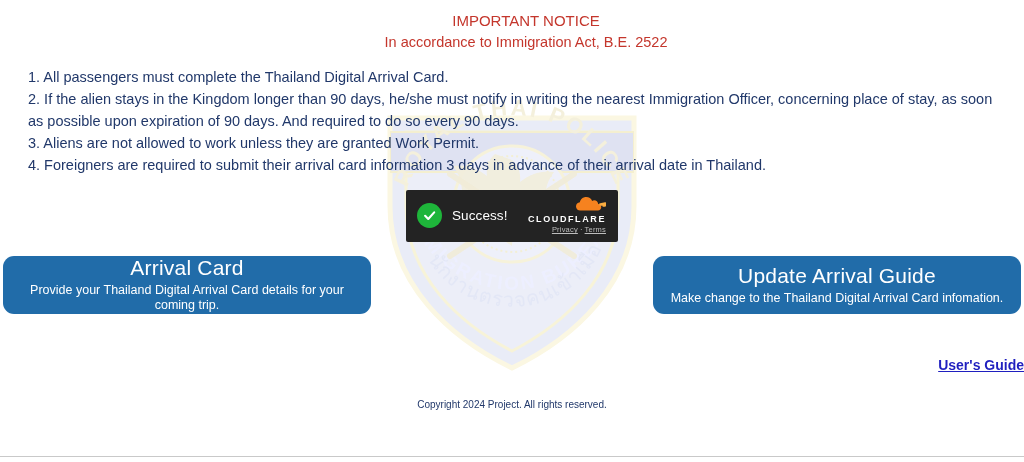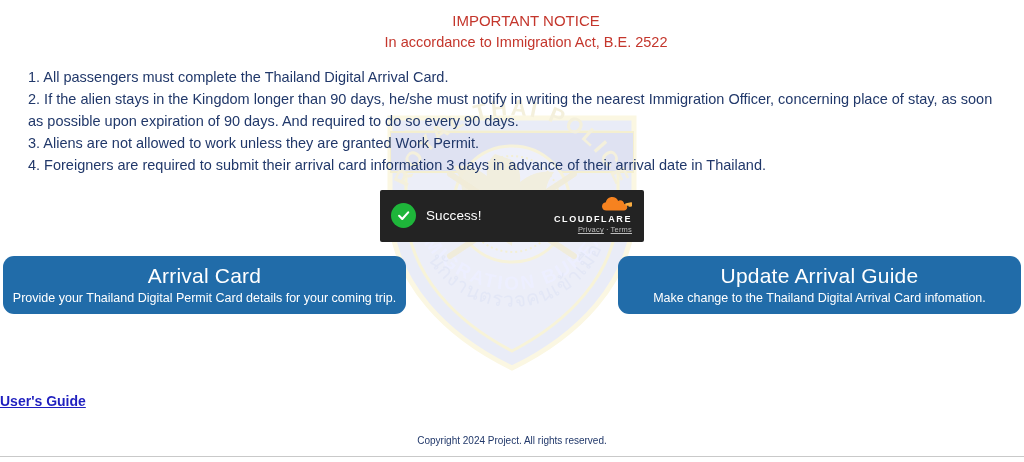--- a/index.html
+++ b/index.html
@@ -64,21 +64,21 @@
 
   
   #turnstile-wrap {
     position: relative;
     z-index: 2;
     display: flex;
     justify-content: center;
     margin-top: 13px;
   }
   #turnstile {
-    width: 264px;
+    width: 212px;
     height: 52px;
     background: #232323;
     border-radius: 2px;
     display: flex;
     align-items: center;
     padding: 0 12px 0 11px;
     justify-content: space-between;
   }
   .ts-left { display: flex; align-items: center; gap: 10px; }
   .ts-check {
@@ -116,21 +116,21 @@
   
   #actions {
     position: relative;
     z-index: 2;
     margin-top: 14px;
     display: flex;
     justify-content: space-between;
     padding: 0 3px;
   }
   .action-btn {
-    width: 403px;
+    width: 368px;
     height: 58px;
     background: #216ca9;
     border: none;
     border-radius: 11px;
     color: #ffffff;
     display: flex;
     flex-direction: column;
     align-items: center;
     justify-content: center;
     cursor: pointer;
@@ -147,22 +147,22 @@
     font-size: 12.5px;
     line-height: 1.2;
     margin-top: 4px;
     font-weight: normal;
   }
 
   
   #guide-wrap {
     position: relative;
     z-index: 2;
-    text-align: left;
-    margin-top: 78px;
+    text-align: right;
+    margin-top: 42px;
   }
   #guide-link {
     color: #1f1fbf;
     font-size: 14px;
     text-decoration: underline;
     font-weight: bold;
   }
 
   
   #footer {
@@ -275,21 +275,21 @@
         <span class="ts-links">
           <a href="#">Privacy</a><span class="ts-sep">·</span><a href="#">Terms</a>
         </span>
       </div>
     </div>
   </div>
 
   <div id="actions">
     <button class="action-btn">
       <span class="action-title">Arrival Card</span>
-      <span class="action-sub">Provide your Thailand Digital Permit Card details for your coming trip.</span>
+      <span class="action-sub">Provide your Thailand Digital Arrival Card details for your coming trip.</span>
     </button>
     <button class="action-btn">
       <span class="action-title">Update Arrival Guide</span>
       <span class="action-sub">Make change to the Thailand Digital Arrival Card infomation.</span>
     </button>
   </div>
 
   <div id="guide-wrap">
     <a id="guide-link" href="#">User's Guide</a>
   </div>

